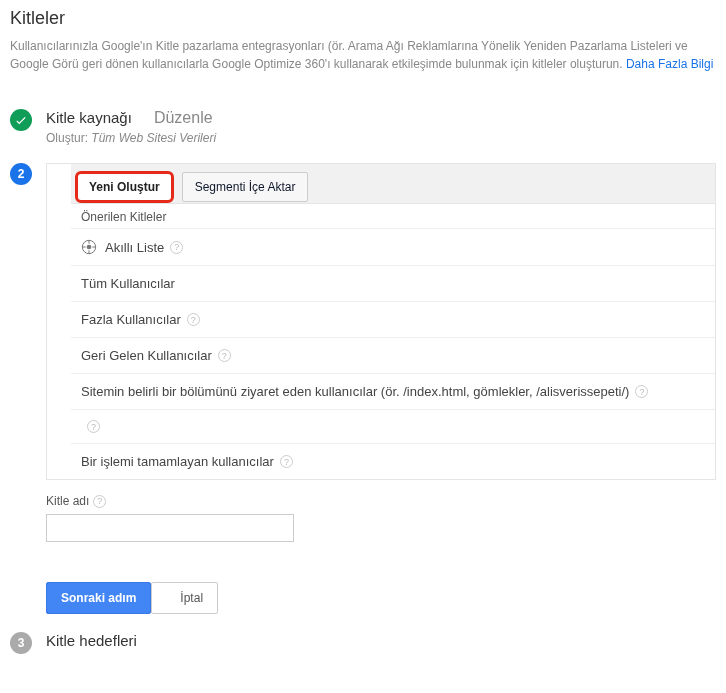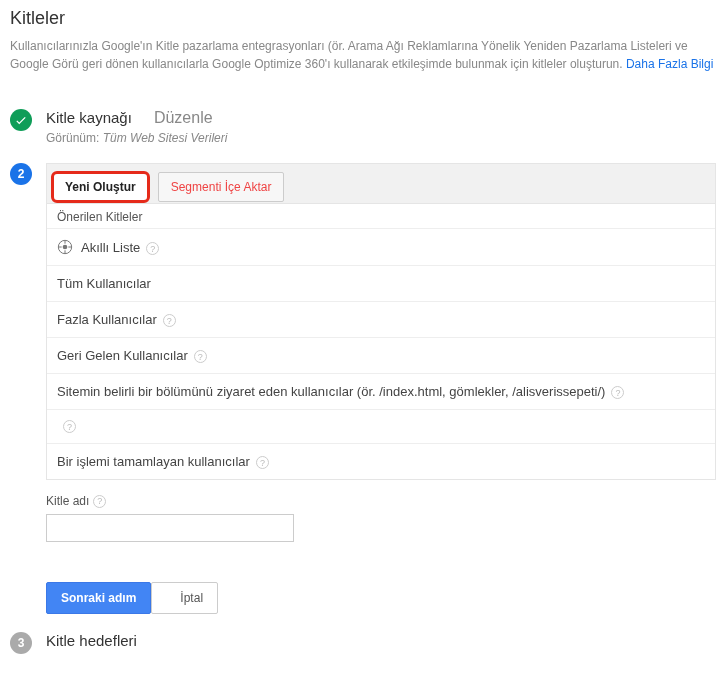--- a/index.html
+++ b/index.html
@@ -57,36 +57,37 @@
     cursor: pointer;
   }
   .step-sub {
     font-size: 12px;
     color: #888;
   }
   .step-sub .italic { font-style: italic; }
   .panel {
     margin-top: 12px;
     border: 1px solid #e5e5e5;
+    padding-left: 24px;
   }
   .tabbar {
     background: #f1f1f1;
     border-bottom: 1px solid #e5e5e5;
     padding: 6px 4px 0 4px;
     height: 40px;
     display: flex;
     align-items: center;
   }
   .tab-btn {
     display: inline-block;
     background: #f7f7f7;
     border: 1px solid #ccc;
     padding: 7px 12px;
     font-size: 12px;
-    color: #ef4444;
+    color: #0f172a;
     cursor: pointer;
     margin-right: 8px;
     border-radius: 2px;
   }
   .tab-active {
     font-weight: 700;
     color: #222;
     border: 3px solid #e52a1a;
     border-radius: 6px;
     padding: 6px 11px;
@@ -96,21 +97,21 @@
     font-size: 12px;
     color: #555;
     padding: 6px 10px 4px 10px;
   }
   .list-row {
     border-top: 1px solid #eee;
     padding: 10px 10px;
     font-size: 13px;
     color: #444;
     display: flex;
-    align-items: flex-end;
+    align-items: center;
     cursor: pointer;
   }
   .list-row .help {
     margin-left: 6px;
   }
   .help {
     display: inline-flex;
     align-items: center;
     justify-content: center;
     width: 13px;
@@ -178,21 +179,21 @@
     <div class="step-badge badge-check">
       <svg viewBox="0 0 24 24">
           <path d="M9 16.2l-3.5-3.5L4 14.2 9 19.2 20 8.2 18.5 6.7z"></path>
         </svg>
     </div>
     <div class="step-title">
       <span>Kitle kaynağı</span>
       <span class="edit">Düzenle</span>
     </div>
     <div class="step-sub">
-      <span>Görünüm:</span>
+      <span>Oluştur:</span>
       <span class="italic">Tüm Web Sitesi Verileri</span>
     </div>
   </div>
 
   <div class="step">
     <div class="step-badge badge-num">2</div>
 
     <div class="panel">
       <div class="tabbar">
         <span class="tab-btn tab-active">Yeni Oluştur</span>

